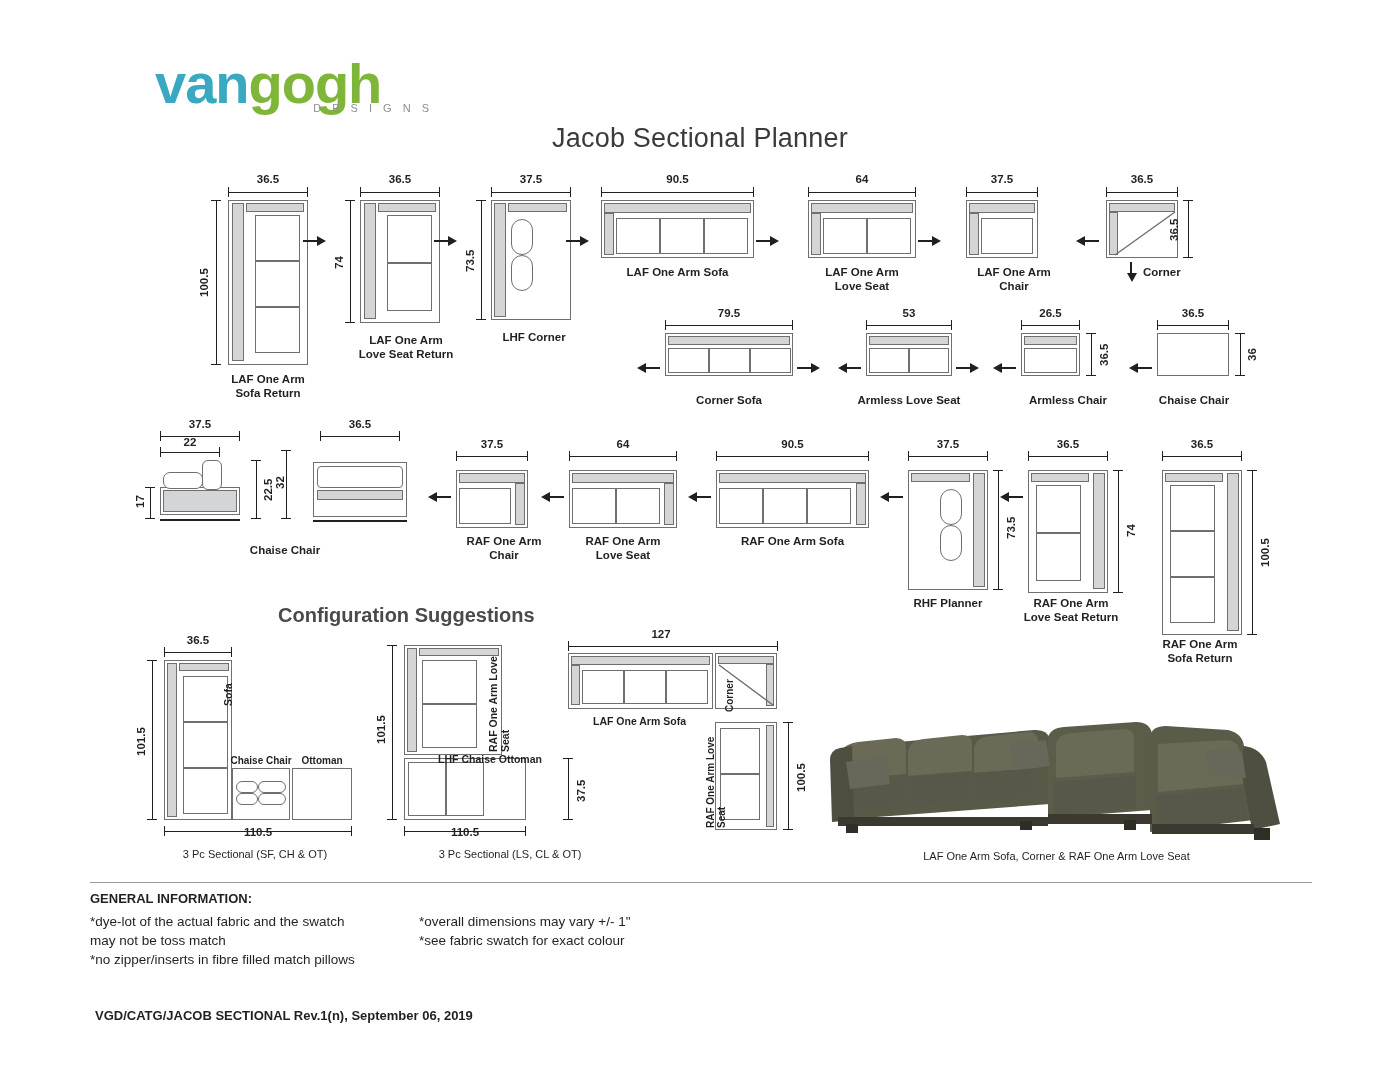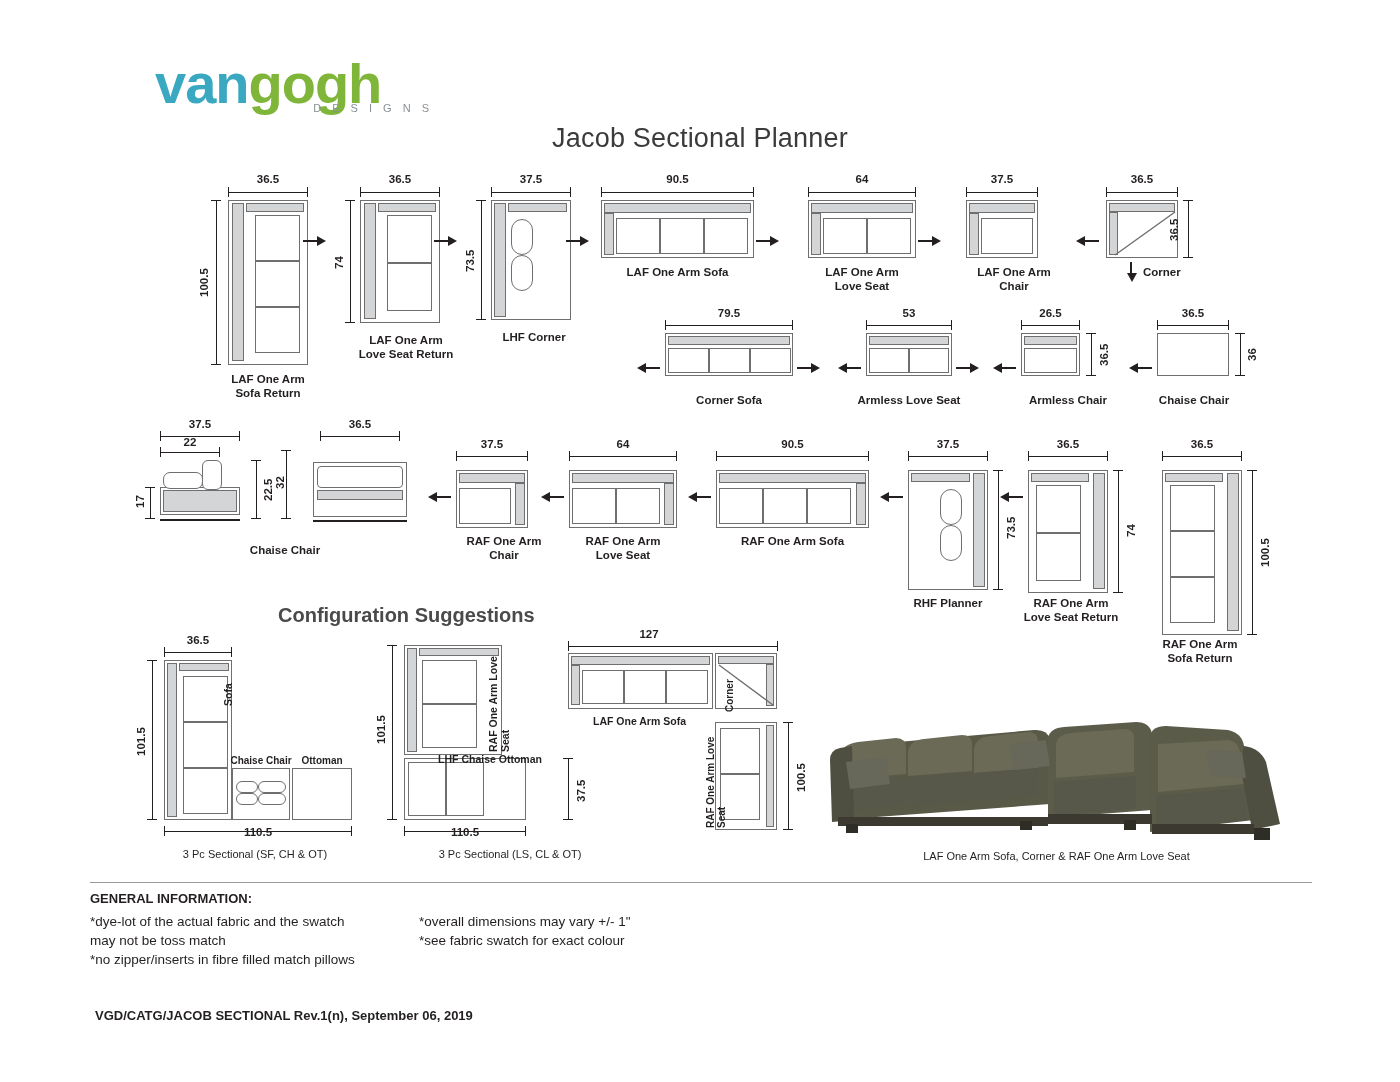--- a/index.html
+++ b/index.html
@@ -461,21 +461,21 @@
   <div class="abs dimv" style="left:575px;top:768px;height:46px;">37.5</div>
 
   <div class="abs hline" style="left:404px;top:831px;width:122px;"></div>
   <div class="abs tick" style="left:404px;top:826px;width:1px;height:10px;"></div>
   <div class="abs tick" style="left:525px;top:826px;width:1px;height:10px;"></div>
   <div class="abs dim" style="left:404px;top:826px;width:122px;">110.5</div>
   <div class="abs cap-sm" style="left:395px;top:848px;width:230px;">3 Pc Sectional (LS, CL &amp; OT)</div>
 </div>
 
 <div class="abs">
-  <div class="abs dim" style="left:544px;top:628px;width:210px;">127</div>
+  <div class="abs dim" style="left:556px;top:628px;width:210px;">127</div>
   <div class="abs hline" style="left:568px;top:646px;width:210px;"></div>
   <div class="abs tick" style="left:568px;top:641px;width:1px;height:10px;"></div>
   <div class="abs tick" style="left:777px;top:641px;width:1px;height:10px;"></div>
 
   <div class="abs box" style="left:568px;top:653px;width:145px;height:56px;"></div>
   <div class="abs fillbar" style="left:571px;top:656px;width:139px;height:9px;"></div>
   <div class="abs fillbar" style="left:571px;top:665px;width:9px;height:40px;"></div>
   <div class="abs box" style="left:582px;top:670px;width:42px;height:34px;"></div>
   <div class="abs box" style="left:624px;top:670px;width:42px;height:34px;"></div>
   <div class="abs box" style="left:666px;top:670px;width:42px;height:34px;"></div>

